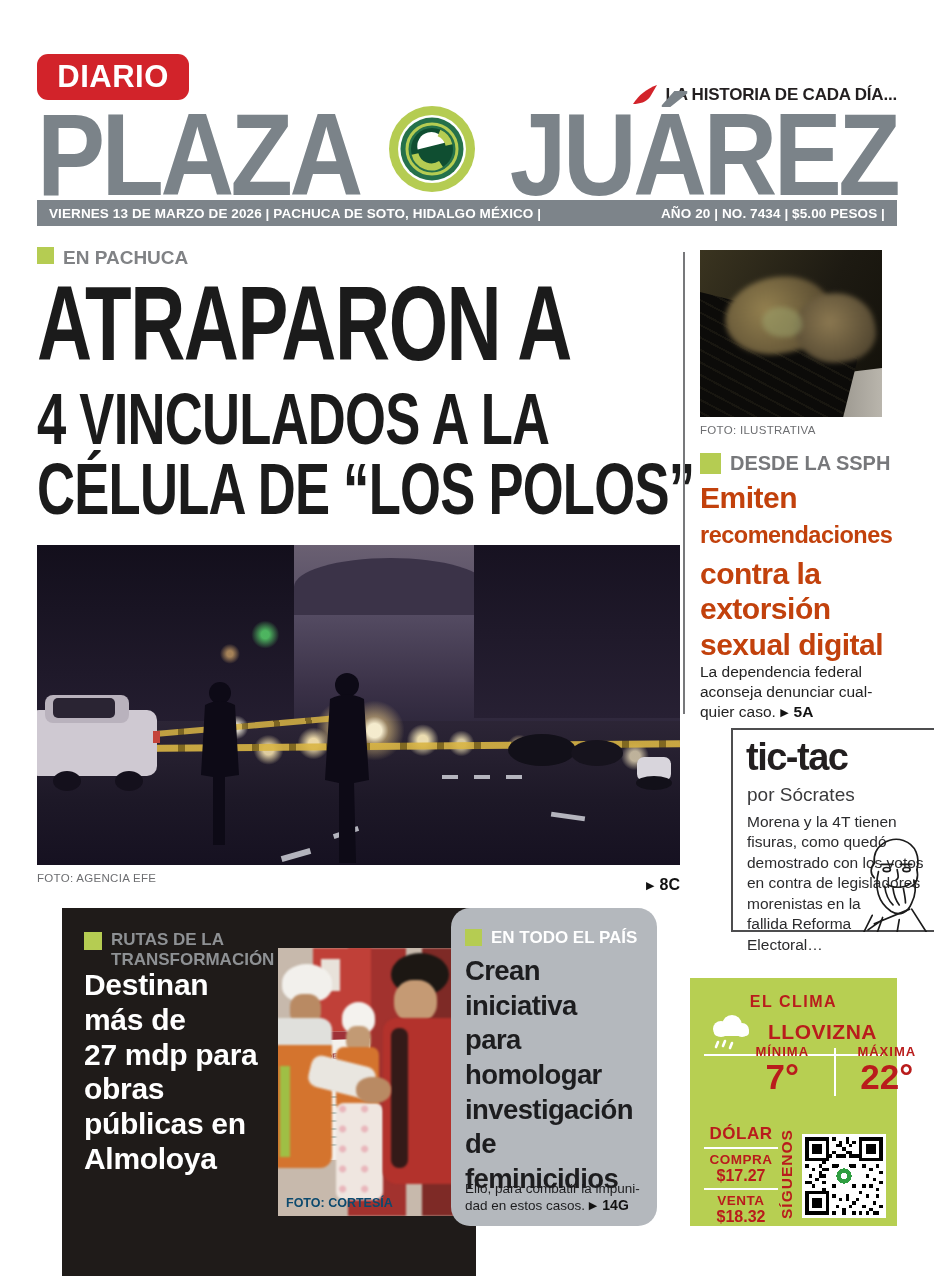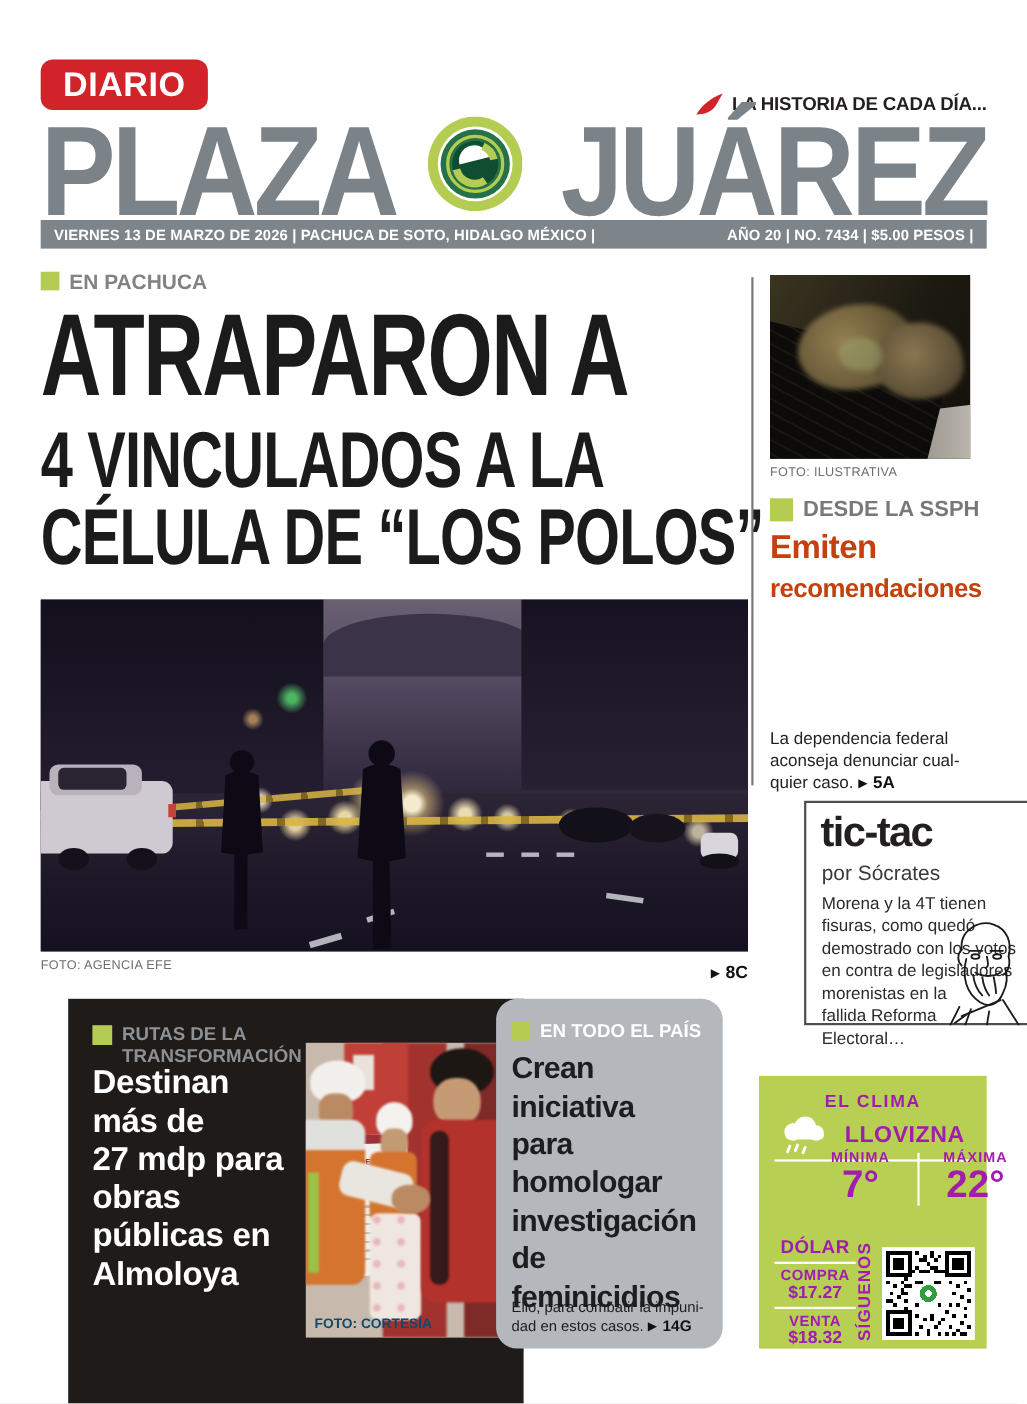--- a/index.html
+++ b/index.html
@@ -105,21 +105,21 @@
   .ssph-summary{position:absolute;left:700px;top:662px;font-size:15.5px;line-height:1.3;color:#232323;width:200px;}
   .ssph-summary .ref-line{font-size:15.5px;}
   
   .tictac{position:absolute;left:690px;top:728px;width:207px;height:204px;border:2.5px solid #4d4d4f;
     background:#fff;box-sizing:border-box;margin-left:41px;}
   .tt-title{position:absolute;left:13px;top:6px;font-size:38px;font-weight:800;letter-spacing:-1.5px;color:#231f20;}
   .tt-byline{position:absolute;left:14px;top:54px;font-size:19px;color:#3a3a3c;}
   .tt-body{position:absolute;left:14px;top:82px;font-size:15.5px;line-height:1.32;color:#2b2b2d;}
   .tt-socrates{position:absolute;right:0;bottom:-2px;}
   
-  .clima{position:absolute;left:690px;top:978px;width:207px;height:248px;background:#b7cf52;color:#a21caf;}
+  .clima{position:absolute;left:690px;top:978px;width:207px;height:248px;background:#b7cf52;color:#b91c1c;}
   .cl-title{position:absolute;left:0;top:15px;width:100%;text-align:center;font-size:16px;font-weight:900;letter-spacing:1.5px;}
   .cl-row{position:absolute;left:16px;top:34px;display:flex;align-items:center;gap:10px;}
   .cl-cond{font-size:21px;font-weight:800;letter-spacing:.5px;}
   .cl-hr{position:absolute;left:14px;right:14px;top:76px;height:2px;background:#fff;}
   .cl-minmax{position:absolute;left:0;top:66px;width:100%;display:flex;margin-left:41px;}
   .cl-cell{flex:1;text-align:center;}
   .cl-lab{font-size:13px;font-weight:700;letter-spacing:1px;}
   .cl-val{font-size:35px;font-weight:900;line-height:1.05;}
   .cl-vdiv{width:2px;height:48px;background:#fff;margin-top:4px;}
   .cl-dolar{position:absolute;left:14px;top:146px;width:74px;text-align:center;}
@@ -281,20 +281,23 @@
   </div>
   <div class="photo-cap cap-laptop">FOTO: ILUSTRATIVA</div>
 
   <div class="kicker ssph-kicker">
     <span class="ksq"></span>
     <span>DESDE LA SSPH</span>
   </div>
   <div class="ssph-headline">
     <span class="ssph-l1">Emiten</span>
     <span class="ssph-l2">recomendaciones</span>
+    <span class="ssph-l3 preline">contra la
+extorsión
+sexual digital</span>
   </div>
   <div class="ssph-summary">
     <span class="preline">La dependencia federal
 aconseja denunciar cual-
 quier caso.</span>
     <span class="ref-line">  <span class="ref-arrow">▶</span><span>5A</span></span>
   </div>
 
   <div class="tictac">
     <div class="tt-title">tic-tac</div>

